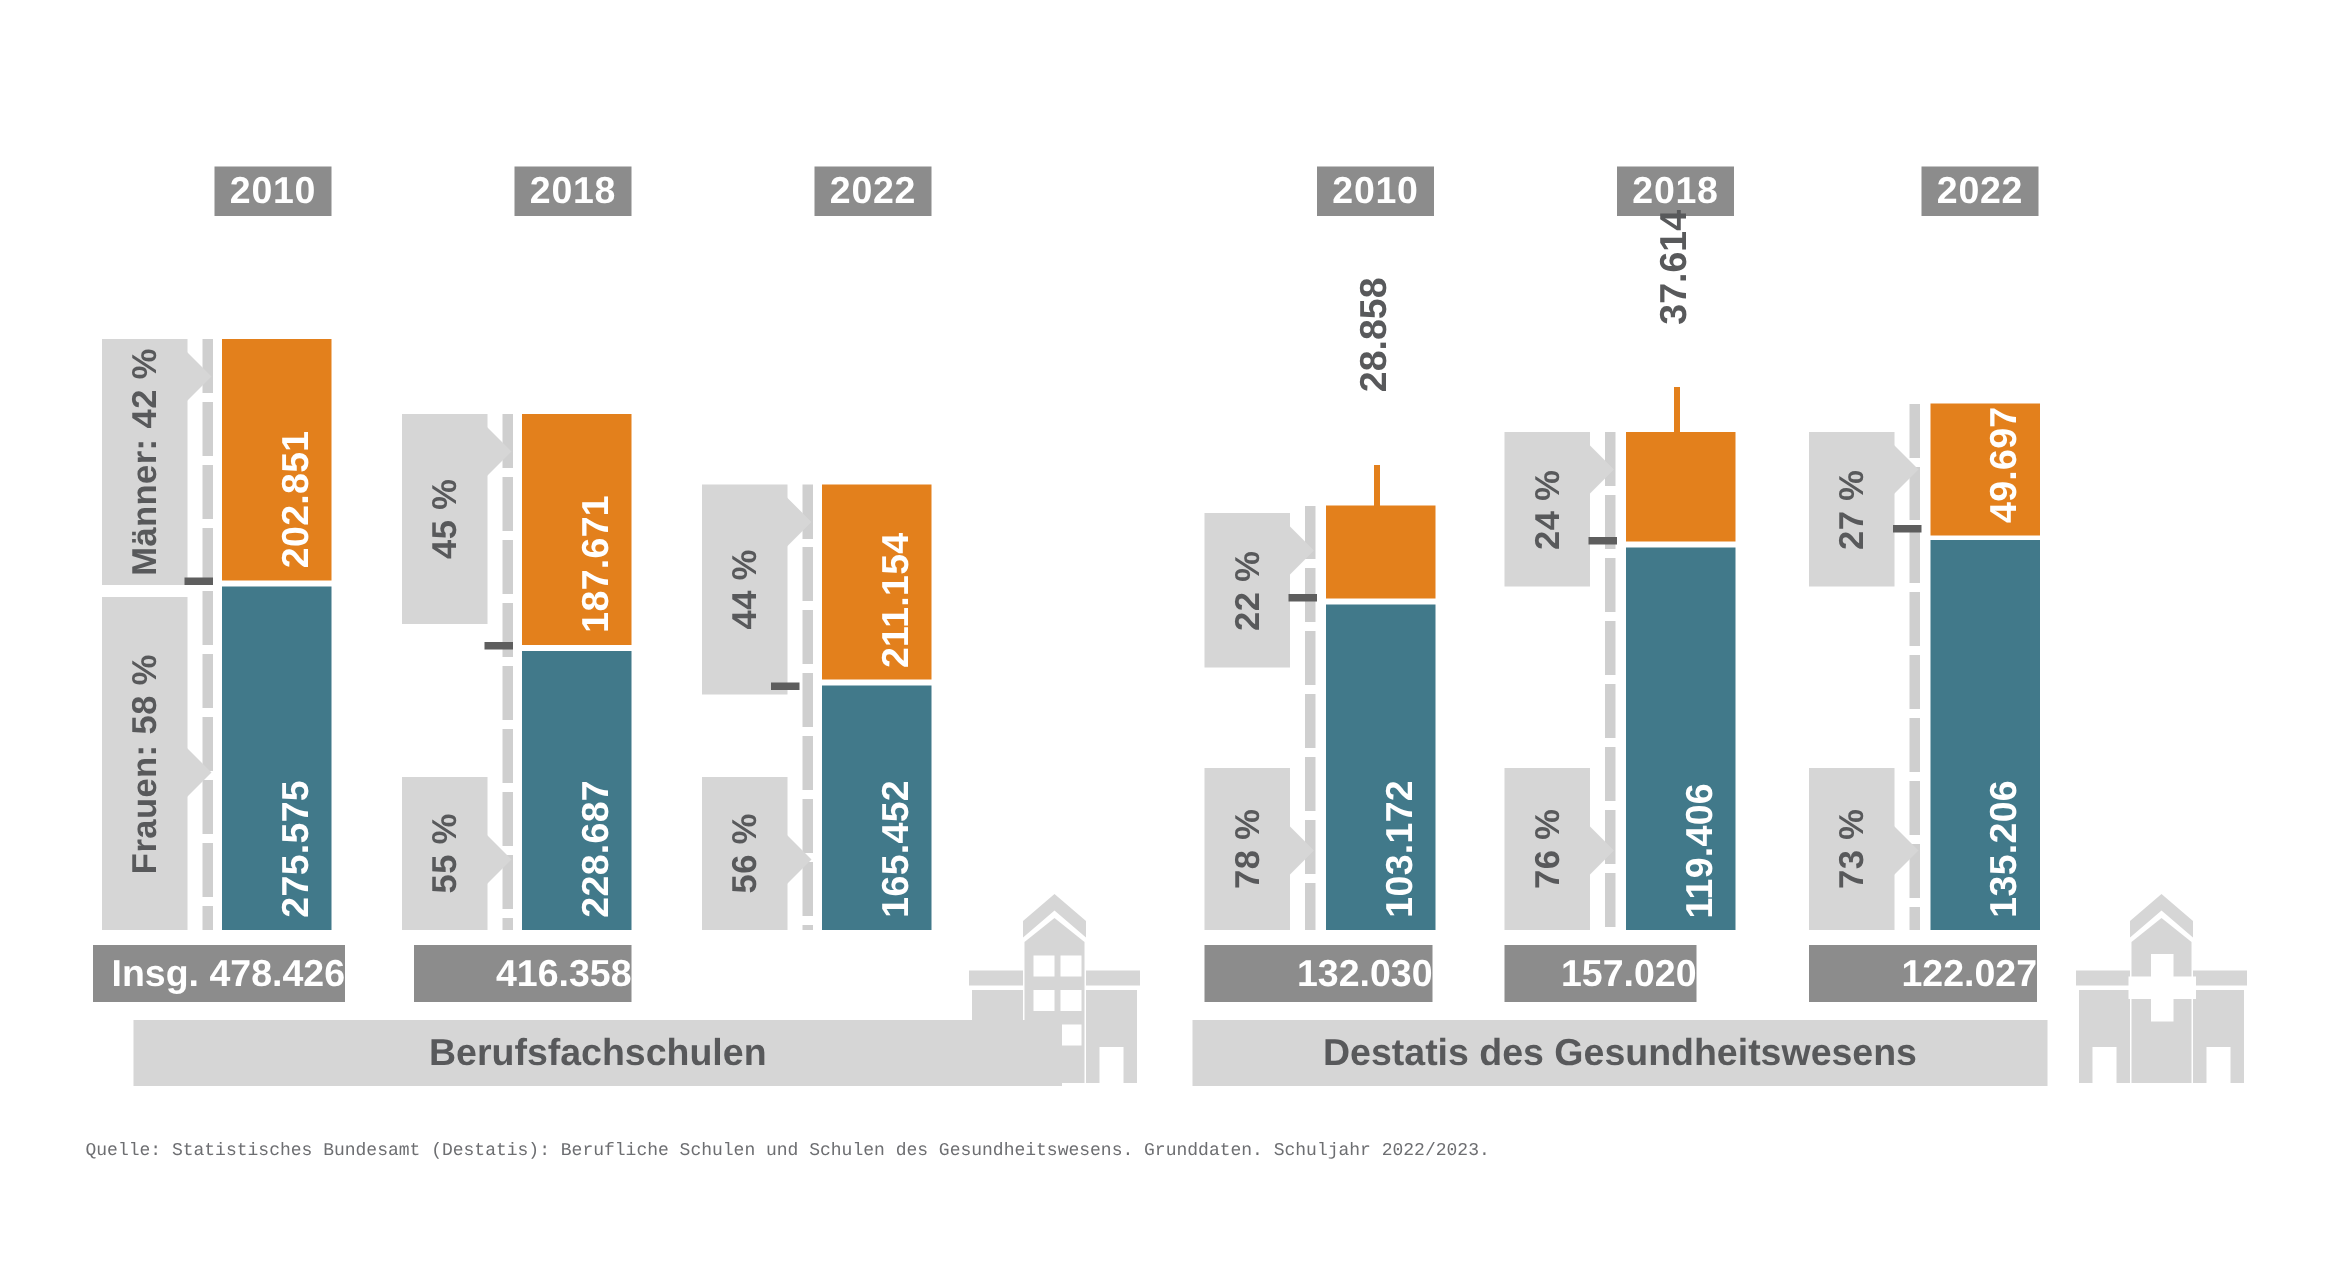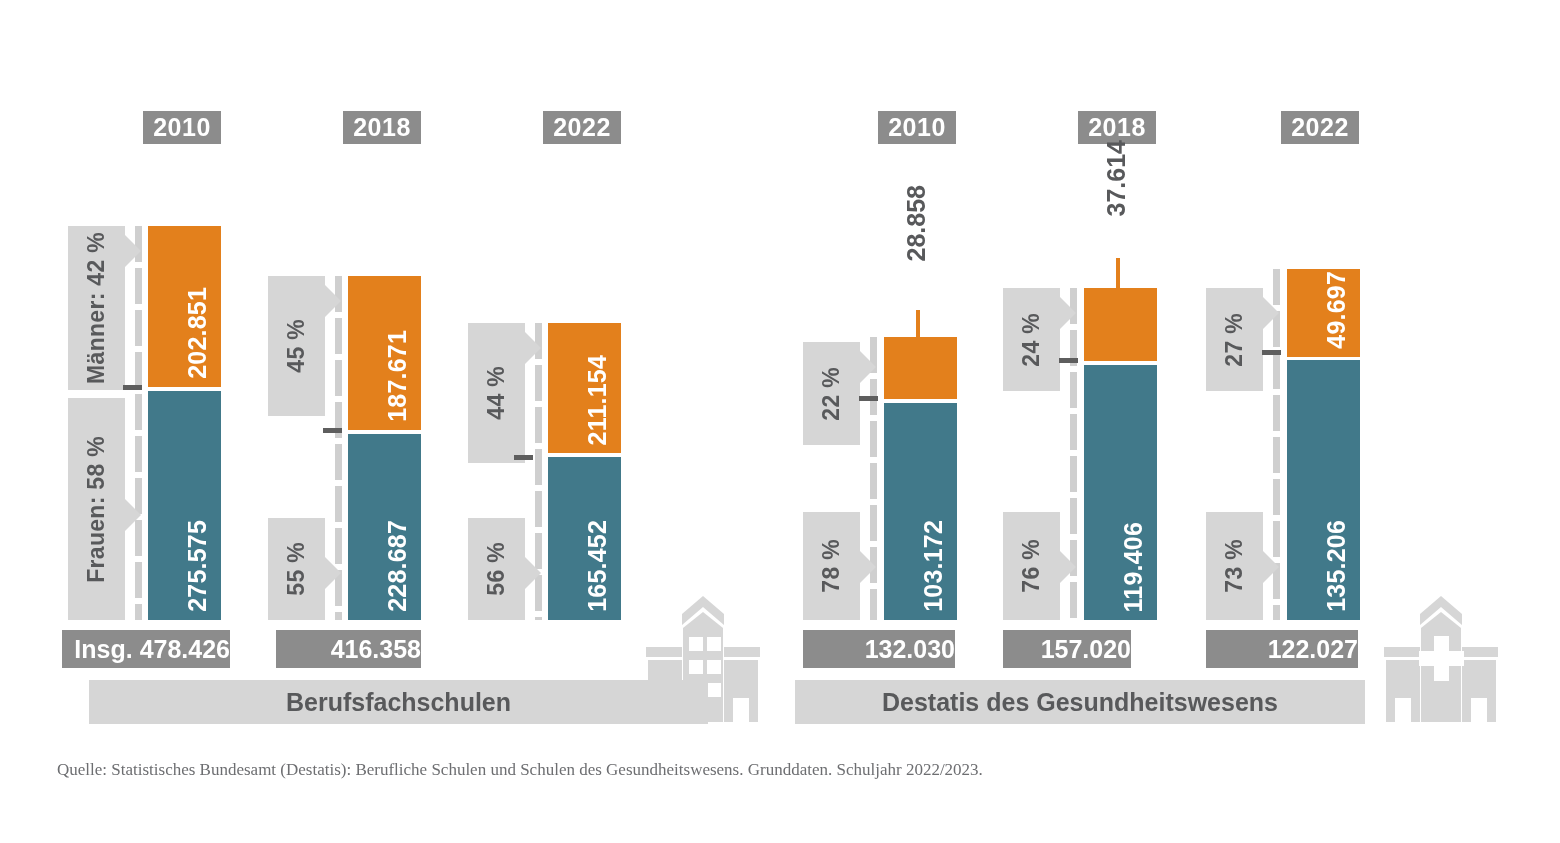--- a/index.html
+++ b/index.html
@@ -132,23 +132,23 @@
     line-height: 44px;
   }
 
   
   .bld-icon { position: absolute; }
 
   
   .source {
     position: absolute;
     color: #6D6E71;
-    font-size: 17px;
-    white-space: nowrap;
-    font-family: Liberation Serif, serif;
+    font-size: 12px;
+    white-space: nowrap;
+    font-family: Liberation Mono, monospace;
   }
 </style>
 </head>
 <body>
 
 <div id="stage">
 
   <div class="year-badge" style="left:143px; top:111px; width:78px;">2010</div>
 
   <div class="ruler" style="left:135px; top:226px; height:394px;"></div>

